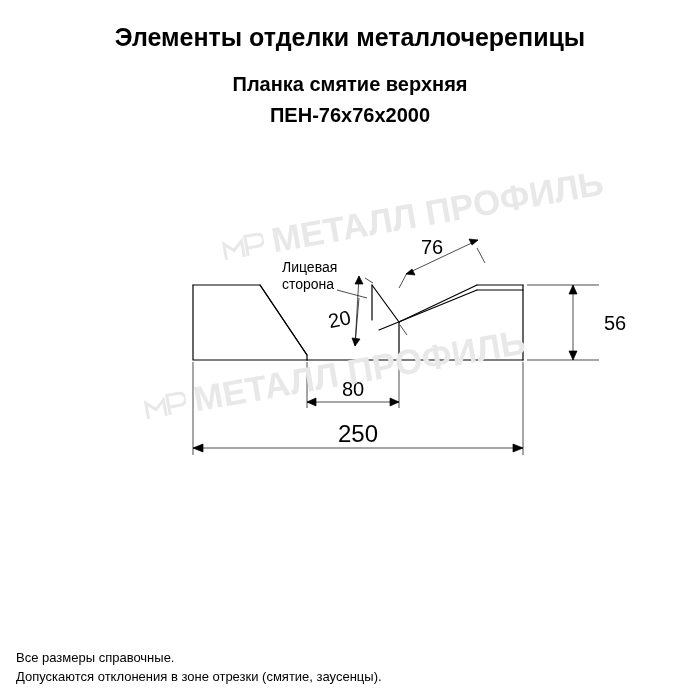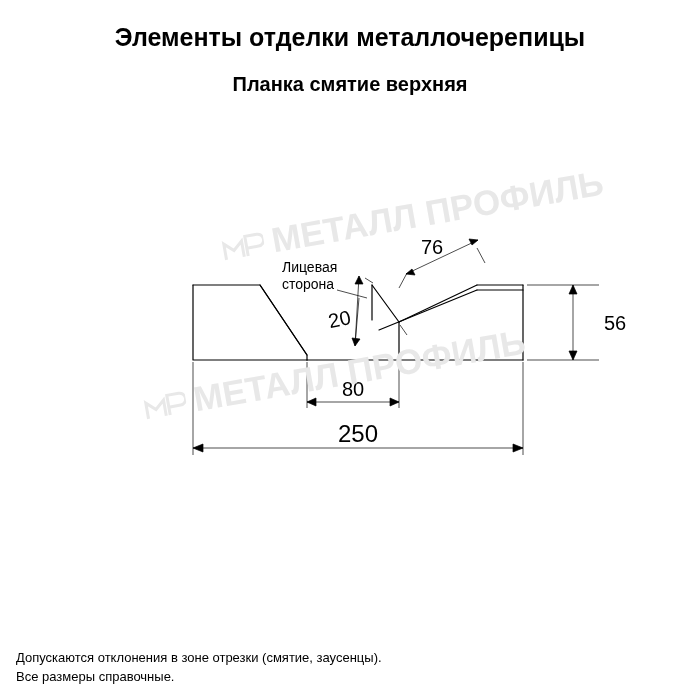--- a/index.html
+++ b/index.html
@@ -96,20 +96,21 @@
   }
 </style>
 </head>
 <body>
 
 <div class="page">
 
   <div class="title-block">
     <h1 class="main-title">Элементы отделки металлочерепицы</h1>
     <h2 class="sub-title">Планка смятие верхняя</h2>
+    <h3 class="code-title">ПЕН-76х76х2000</h3>
   </div>
 
   <div class="drawing-area">
     <svg width="700" height="330" viewBox="0 0 700 330" xmlns="http://www.w3.org/2000/svg">
       <g fill="none" stroke="#000000" stroke-width="1.2" stroke-linecap="round" stroke-linejoin="round">
 
         <path d="M186,115 L253,115 L300,185 L300,190"></path>
         <path d="M186,115 L186,190 L300,190"></path>
 
         <path d="M253,115 L300,185"></path>
@@ -194,17 +195,17 @@
       <svg width="44" height="30" viewBox="0 0 44 30" xmlns="http://www.w3.org/2000/svg">
         <g fill="none" stroke="#e8e8e8" stroke-width="3">
           <path d="M4,26 L4,10 L13,18 L22,10 L22,26"></path>
           <path d="M26,26 L26,6 L38,6 a6,6 0 0 1 0,12 L26,18"></path>
         </g>
       </svg>
     </span><span>МЕТАЛЛ ПРОФИЛЬ</span>
   </div>
 
   <div class="footer">
+    <div>Все размеры справочные.</div>
     <div>Допускаются отклонения в зоне отрезки (смятие, заусенцы).</div>
-    <div>Все размеры справочные.</div>
   </div>
 
 </div>
 
 </body></html>

